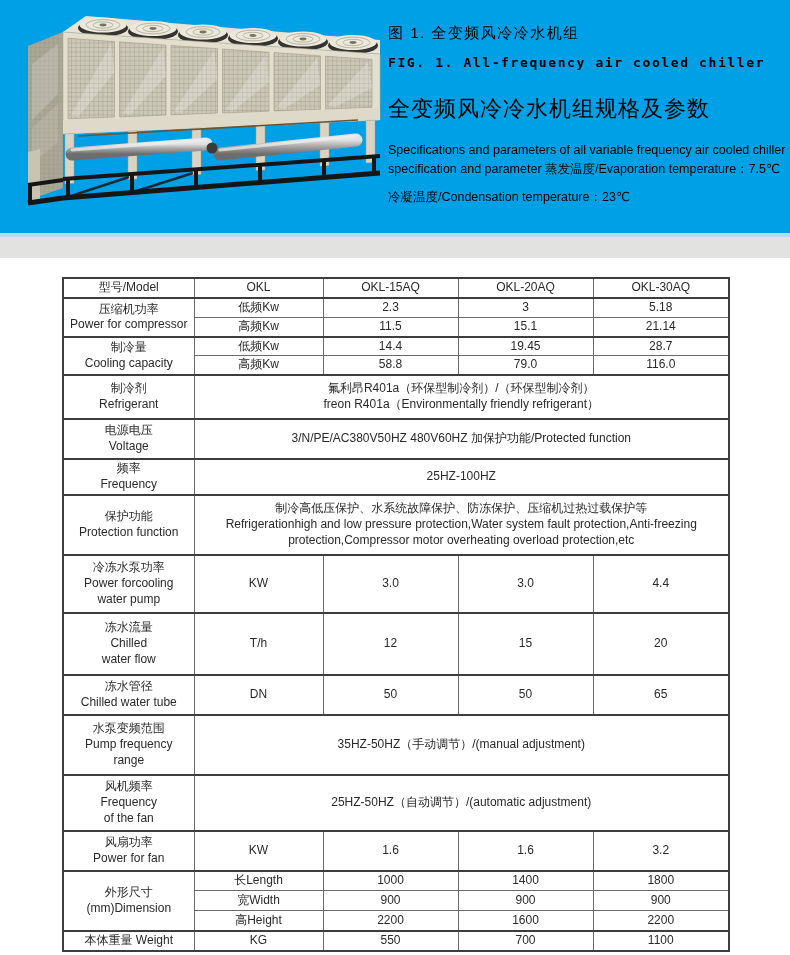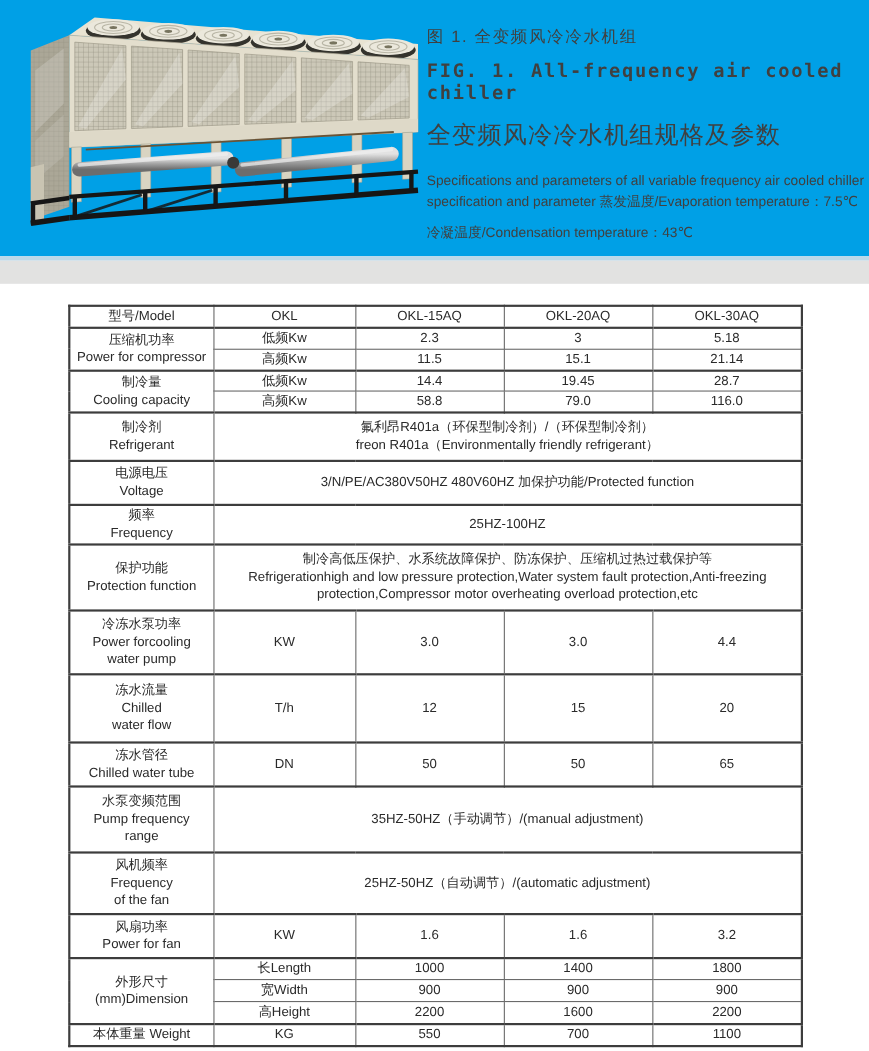--- a/index.html
+++ b/index.html
@@ -4,23 +4,23 @@
 <style>
   html,body{margin:0;padding:0;}
   body{width:790px;height:955px;background:#ffffff;font-family:"Liberation Sans","DejaVu Sans",sans-serif;}
   .page{position:relative;width:790px;height:955px;overflow:hidden;}
 
   
   .hero{position:absolute;top:0;left:0;width:790px;height:233px;}
   .hero-strip{position:absolute;top:233px;left:0;width:790px;height:4px;background:#bcd9e8;}
   .gray-band{position:absolute;top:237px;left:0;width:790px;height:21px;background:#e2e2e1;}
   .product{position:absolute;left:8px;top:2px;width:378px;height:228px;}
-  .hero-text{position:absolute;left:388px;top:20px;width:398px;color:#404040;}
+  .hero-text{position:absolute;left:388px;top:20px;width:398px;color:#000000;}
   .fig-cn{font-size:15px;letter-spacing:1.5px;margin:4px 0 12px 0;}
-  .fig-en{font-family:"DejaVu Sans Mono","Liberation Mono",monospace;font-size:17px;font-weight:bold;letter-spacing:1.6px;margin-bottom:13px;}
+  .fig-en{font-family:"DejaVu Sans Mono","Liberation Mono",monospace;font-size:13px;font-weight:bold;letter-spacing:1.6px;margin-bottom:24px;}
   .title-cn{font-size:22px;letter-spacing:1px;margin-bottom:17px;}
   .sub{font-size:12.5px;line-height:1.5;}
   .sub3{margin-top:9px;}
 
   
   .spec-table{position:absolute;top:277px;left:62px;width:666px;border-collapse:collapse;table-layout:fixed;
               font-size:12px;color:#2a2a2a;border:2px solid #3d3d3d;}
   .spec-table td{border:1px solid #6a6a6a;text-align:center;vertical-align:middle;padding:1px 4px;line-height:1.32;}
   .spec-table td div{pointer-events:none;}
   
@@ -174,21 +174,21 @@
         <path d="M127 189.5 L185 171" stroke-width="2.5" opacity="0.85"></path>
       </g>
     </svg>
 
     <div class="hero-text">
       <div class="fig-cn">图 1.  全变频风冷冷水机组</div>
       <div class="fig-en">FIG. 1. All-frequency air cooled chiller</div>
       <div class="title-cn">全变频风冷冷水机组规格及参数</div>
       <div class="sub">Specifications and parameters of all variable frequency air cooled chiller</div>
       <div class="sub">specification and parameter  蒸发温度/Evaporation temperature：7.5℃</div>
-      <div class="sub sub3">冷凝温度/Condensation temperature：43℃</div>
+      <div class="sub sub3">冷凝温度/Condensation temperature：23℃</div>
     </div>
   </div>
 
   <div class="hero-strip"></div>
   <div class="gray-band"></div>
 
   <table class="spec-table">
     <colgroup>
       <col style="width:131px">
         <col style="width:129px">

